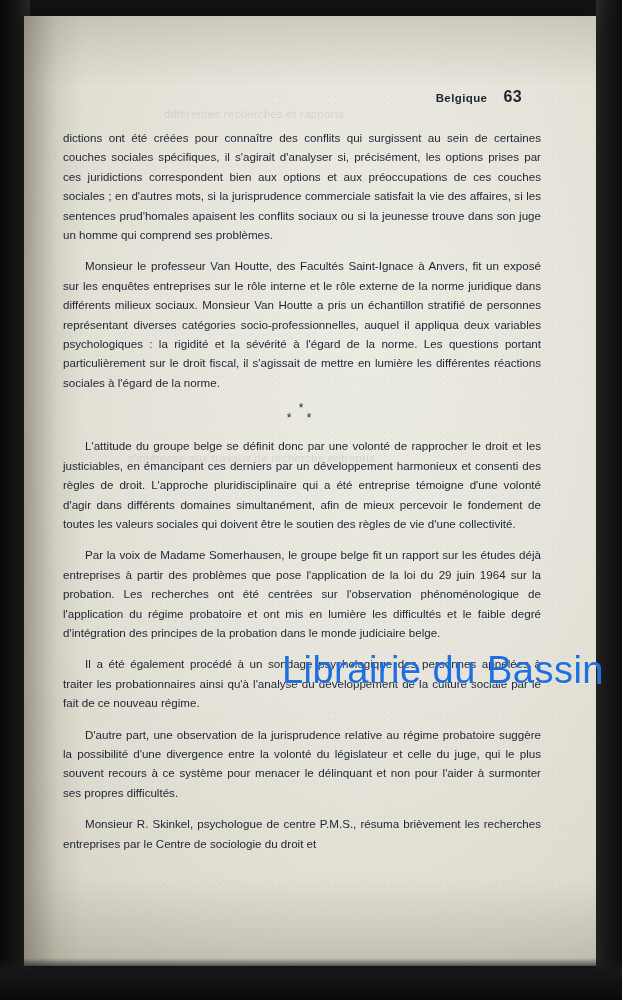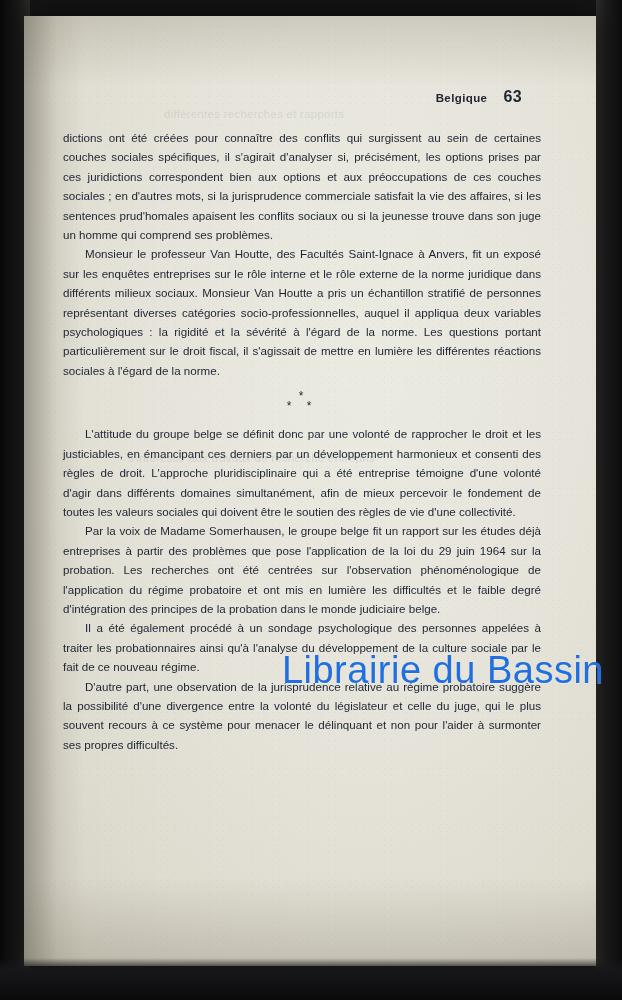--- a/index.html
+++ b/index.html
@@ -122,21 +122,21 @@
     text-align: justify;
     text-justify: inter-word;
   }
   .textblock p {
     margin: 0 0 0 0;
   }
   .textblock p.indent {
     text-indent: 22px;
   }
   .textblock p + p {
-    margin-top: 0;
+    margin-top: 12px;
   }
 
   .asterism {
     text-align: center;
     margin: 10px 0 12px 0;
     font-size: 12px;
     line-height: 12px;
     color: #1c2433;
     letter-spacing: 2px;
   }
@@ -213,20 +213,21 @@
 
       <div class="asterism">
         <span class="row1">*</span>
         <span class="row2">* *</span>
       </div>
 
       <p class="indent">L'attitude du groupe belge se définit donc par une volonté de rapprocher le droit et les justiciables, en émancipant ces derniers par un développement harmonieux et consenti des règles de droit. L'approche pluridisciplinaire qui a été entreprise témoigne d'une volonté d'agir dans différents domaines simultanément, afin de mieux percevoir le fondement de toutes les valeurs sociales qui doivent être le soutien des règles de vie d'une collectivité.</p>
       <p class="indent">Par la voix de Madame Somerhausen, le groupe belge fit un rapport sur les études déjà entreprises à partir des problèmes que pose l'application de la loi du 29 juin 1964 sur la probation. Les recherches ont été centrées sur l'observation phénoménologique de l'application du régime probatoire et ont mis en lumière les difficultés et le faible degré d'intégration des principes de la probation dans le monde judiciaire belge.</p>
       <p class="indent">Il a été également procédé à un sondage psychologique des personnes appelées à traiter les probationnaires ainsi qu'à l'analyse du développement de la culture sociale par le fait de ce nouveau régime.</p>
       <p class="indent">D'autre part, une observation de la jurisprudence relative au régime probatoire suggère la possibilité d'une divergence entre la volonté du législateur et celle du juge, qui le plus souvent recours à ce système pour menacer le délinquant et non pour l'aider à surmonter ses propres difficultés.</p>
+      <p class="indent">Monsieur R. Skinkel, psychologue de centre P.M.S., résuma brièvement les recherches entreprises par le Centre de sociologie du droit et</p>
     </div>
 
     <div class="watermark">Librairie du Bassin</div>
 
     <div class="grain"></div>
   </div>
 
   <div class="bottom-edge"></div>
 </div>
 

